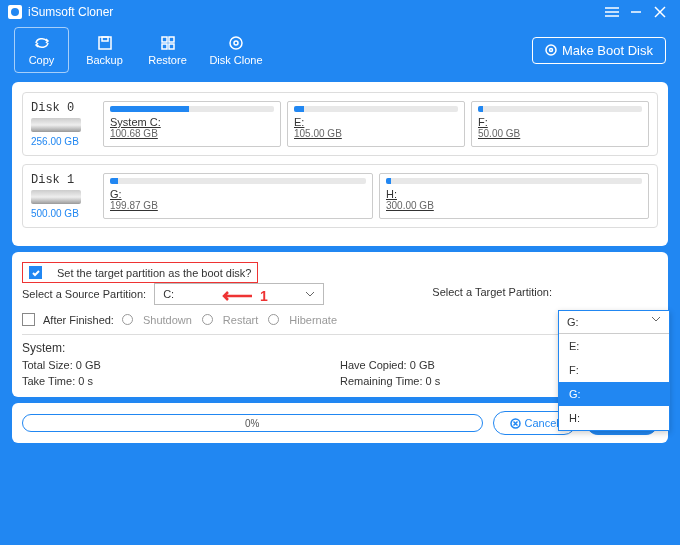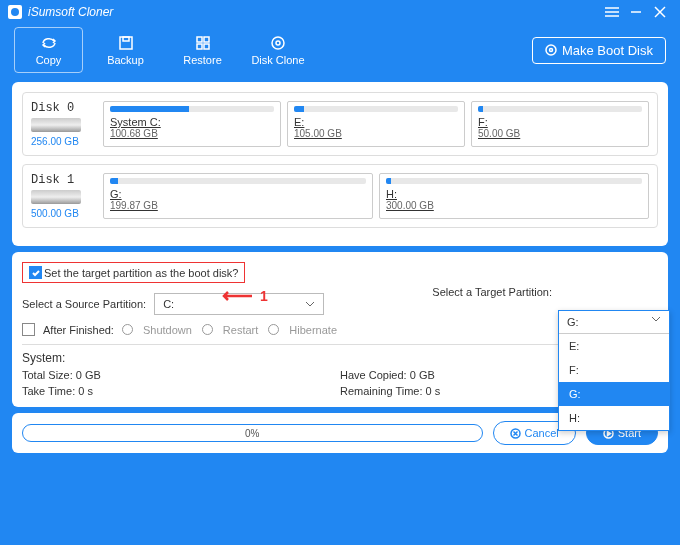--- a/index.html
+++ b/index.html
@@ -1,40 +1,40 @@
 <!DOCTYPE html>
 <html><head>
 <meta charset="utf-8">
 <style>
 *{margin:0;padding:0;box-sizing:border-box;font-family:Arial,sans-serif;}
 body{width:680px;height:545px;background:#2187f2;overflow:hidden;font-size:11px;color:#333;}
 .titlebar{height:24px;display:flex;align-items:center;padding:0 8px;color:#fff;}
 .titlebar .logo{width:14px;height:14px;background:#fff;border-radius:2px;display:flex;align-items:center;justify-content:center;margin-right:6px;}
 .titlebar .logo svg{width:10px;height:10px;}
-.titlebar .title{flex:1;font-size:12px;font-style:italic;}
+.titlebar .title{flex:1;font-size:12px;}
 .titlebar .winbtn{width:24px;height:20px;display:flex;align-items:center;justify-content:center;color:#fff;}
 .toolbar{height:52px;display:flex;align-items:center;padding:0 14px;}
-.tb-item{width:69px;height:46px;display:flex;flex-direction:column;align-items:center;justify-content:center;color:#fff;margin-right:8px;font-size:11px;position:relative;}
+.tb-item{width:55px;height:46px;display:flex;flex-direction:column;align-items:center;justify-content:center;color:#fff;margin-right:8px;font-size:11px;position:relative;}
 .tb-item.active{border:1px solid rgba(255,255,255,0.6);border-radius:4px;}
 .tb-item .ico{width:20px;height:18px;display:flex;align-items:center;justify-content:center;margin-bottom:2px;}
 .bootdisk{margin-left:auto;border:1px solid #fff;border-radius:4px;color:#fff;padding:5px 12px;font-size:13px;display:flex;align-items:center;gap:5px;}
 .panel{background:#fff;border-radius:6px;margin:6px 12px;padding:10px;}
 .disk-row{border:1px solid #ddd;border-radius:4px;margin-bottom:8px;display:flex;padding:8px;gap:6px;}
 .disk-info{width:66px;}
 .disk-name{font-size:12px;margin-bottom:3px;font-family:Liberation Mono, monospace;}
 .disk-img{width:50px;height:14px;background:linear-gradient(#ccc,#eee,#999);border-radius:2px;margin-bottom:4px;}
 .disk-size{color:#2187f2;font-size:10px;}
 .parts{flex:1;display:flex;gap:6px;text-decoration:underline;}
 .part{border:1px solid #ccc;border-radius:2px;padding:4px 6px 6px 6px;flex:1;}
 .bar{height:6px;background:#e8e8e8;border-radius:2px;margin-bottom:4px;position:relative;overflow:hidden;}
 .bar .fill{position:absolute;left:0;top:0;height:100%;background:#2187f2;}
 .part-label{font-size:11px;}
 .part-size{font-size:10px;color:#666;}
 .options{position:relative;}
-.boot-chk{border:1.5px solid #e33;padding:3px 6px;display:inline-flex;align-items:center;gap:2px;margin-bottom:10px;}
+.boot-chk{border:1.5px solid #e33;padding:3px 6px;display:inline-flex;align-items:center;gap:15px;margin-bottom:0;}
 .chk{width:13px;height:13px;background:#2187f2;display:flex;align-items:center;justify-content:center;}
 .chk svg{stroke:#fff;}
 .chk-empty{width:13px;height:13px;border:1px solid #888;}
 .row{display:flex;align-items:center;margin-bottom:8px;gap:8px;}
 .select{border:1px solid #bbb;padding:4px 8px;width:170px;display:flex;justify-content:space-between;align-items:center;background:#fff;}
 .radio-group{display:flex;gap:10px;color:#999;align-items:center;}
 .radio{width:11px;height:11px;border:1px solid #999;border-radius:50%;display:inline-block;}
 .hr{border-top:1px solid #ddd;margin:6px 0;}
 .status-grid{display:grid;grid-template-columns:1fr 1fr;row-gap:4px;font-size:11px;}
 .arrow1{position:absolute;left:210px;top:36px;color:#e33;font-weight:bold;display:flex;align-items:center;}

